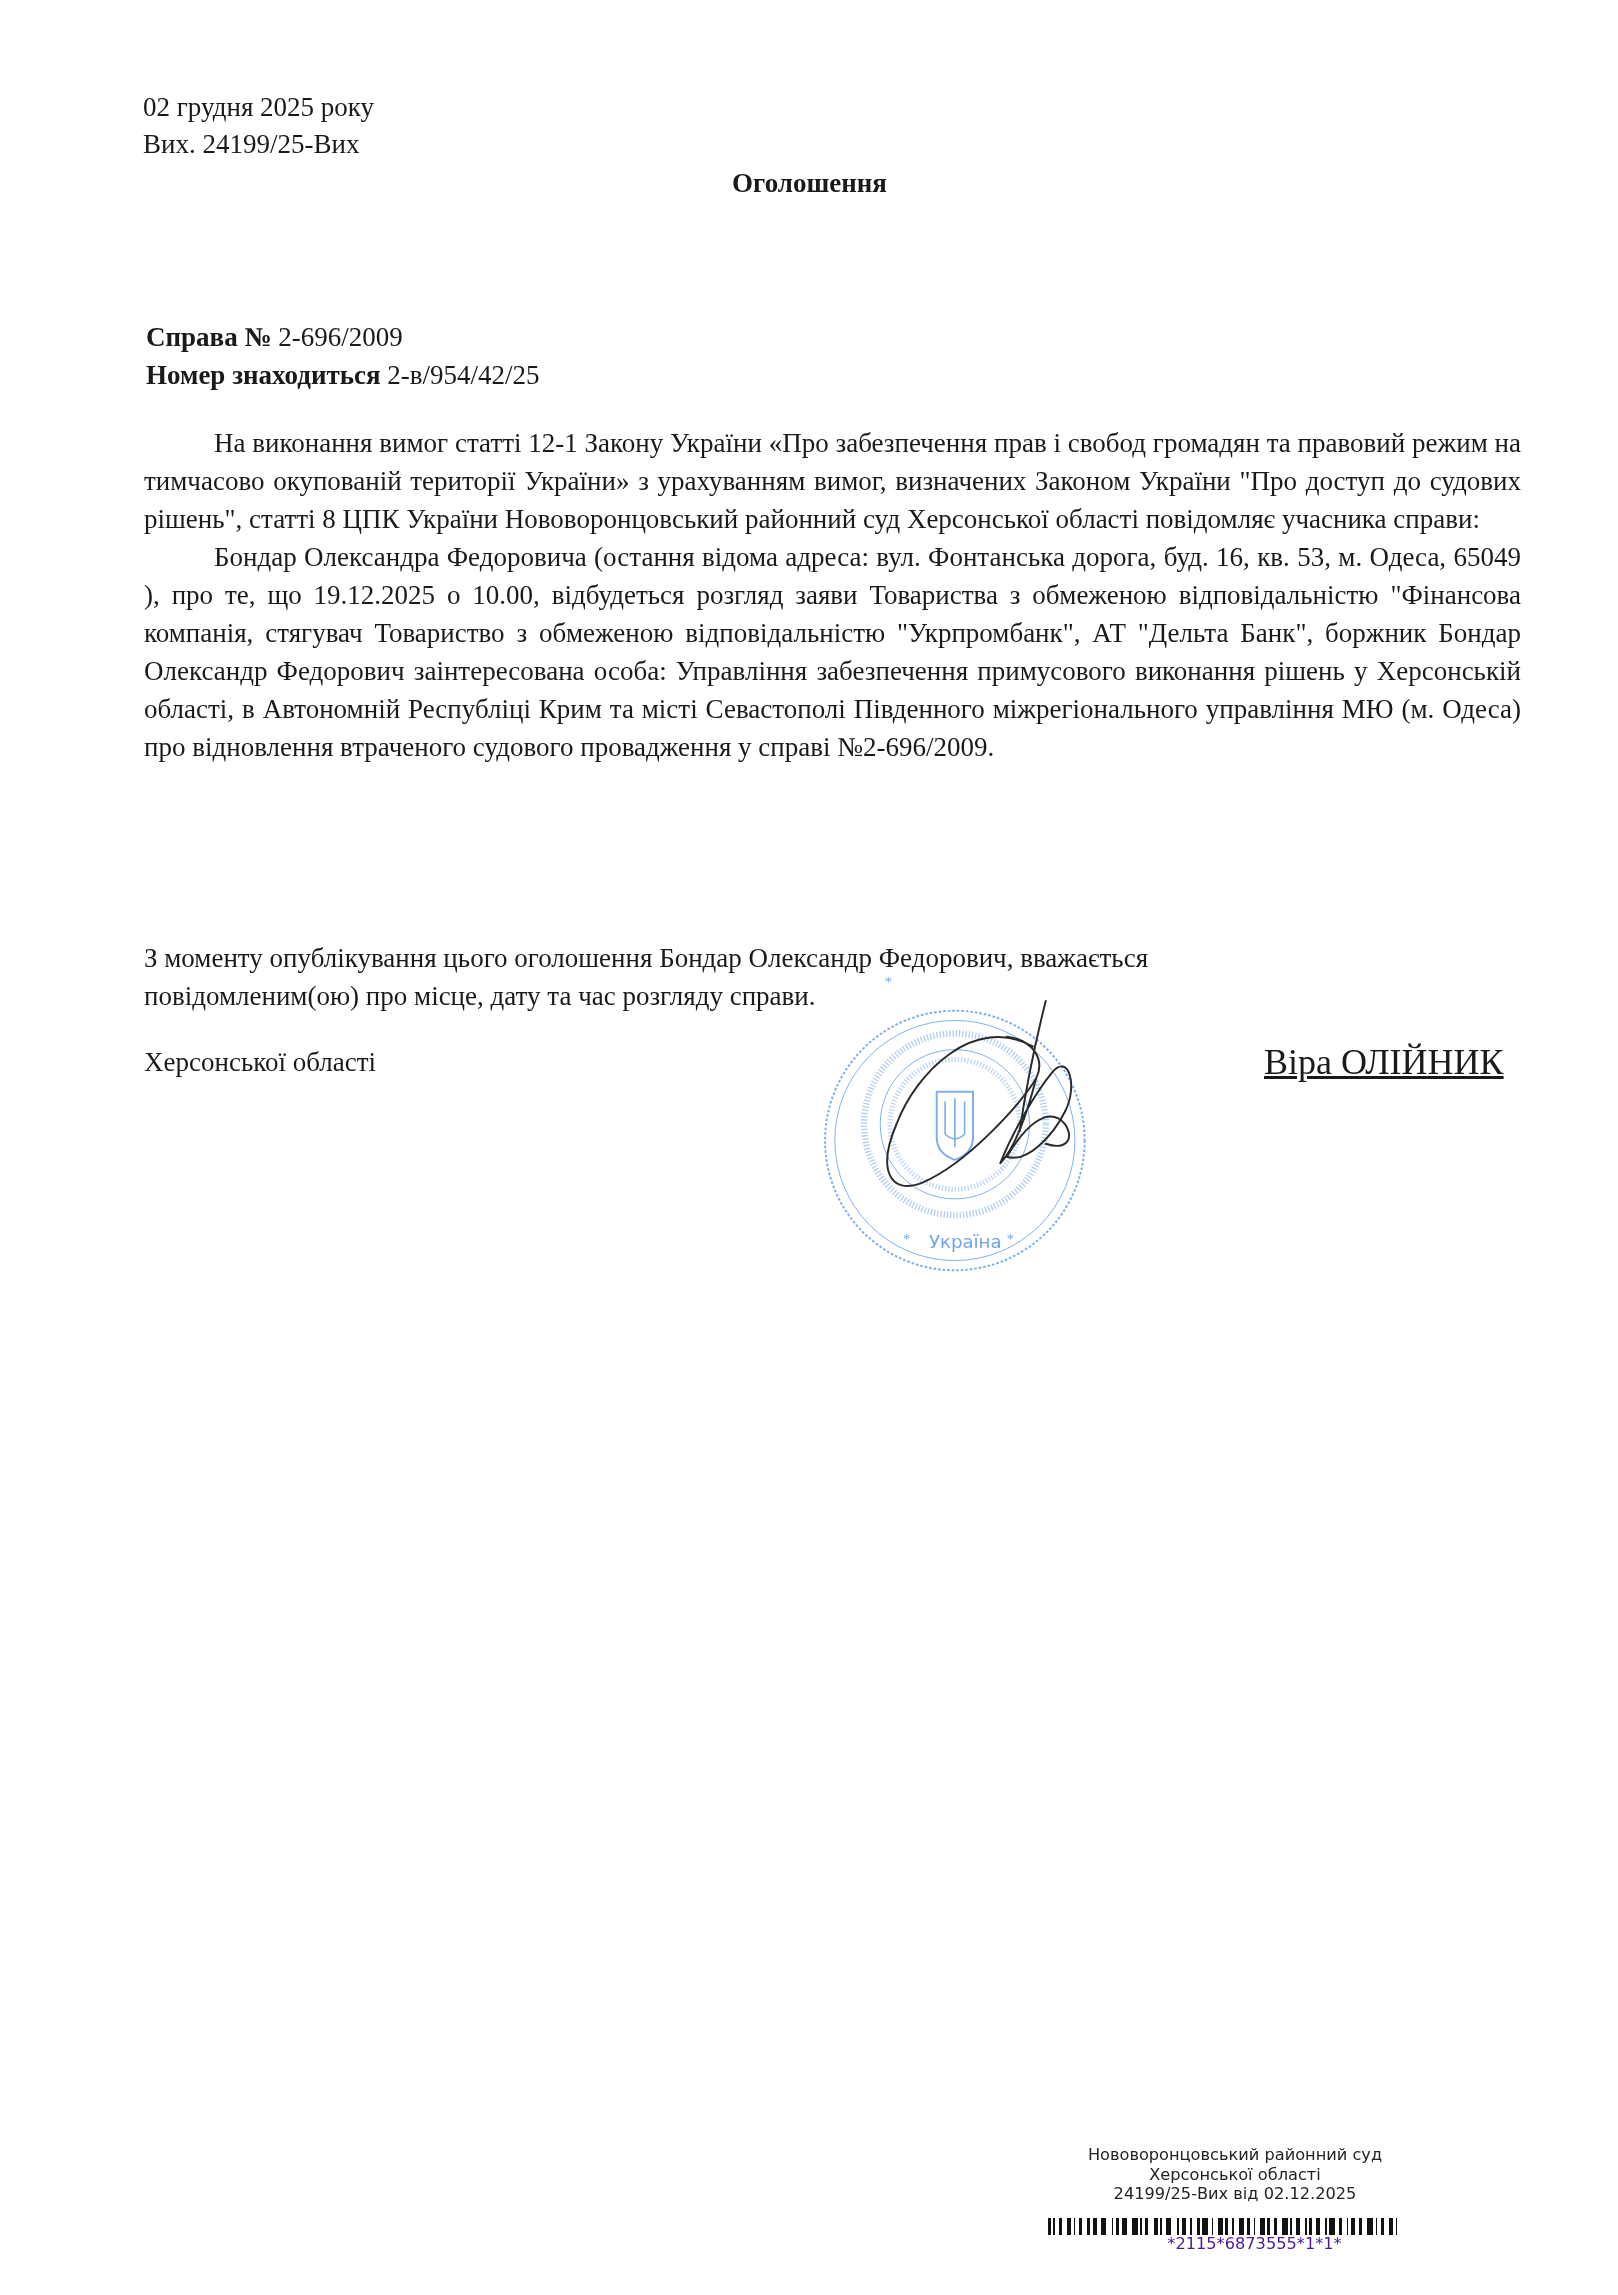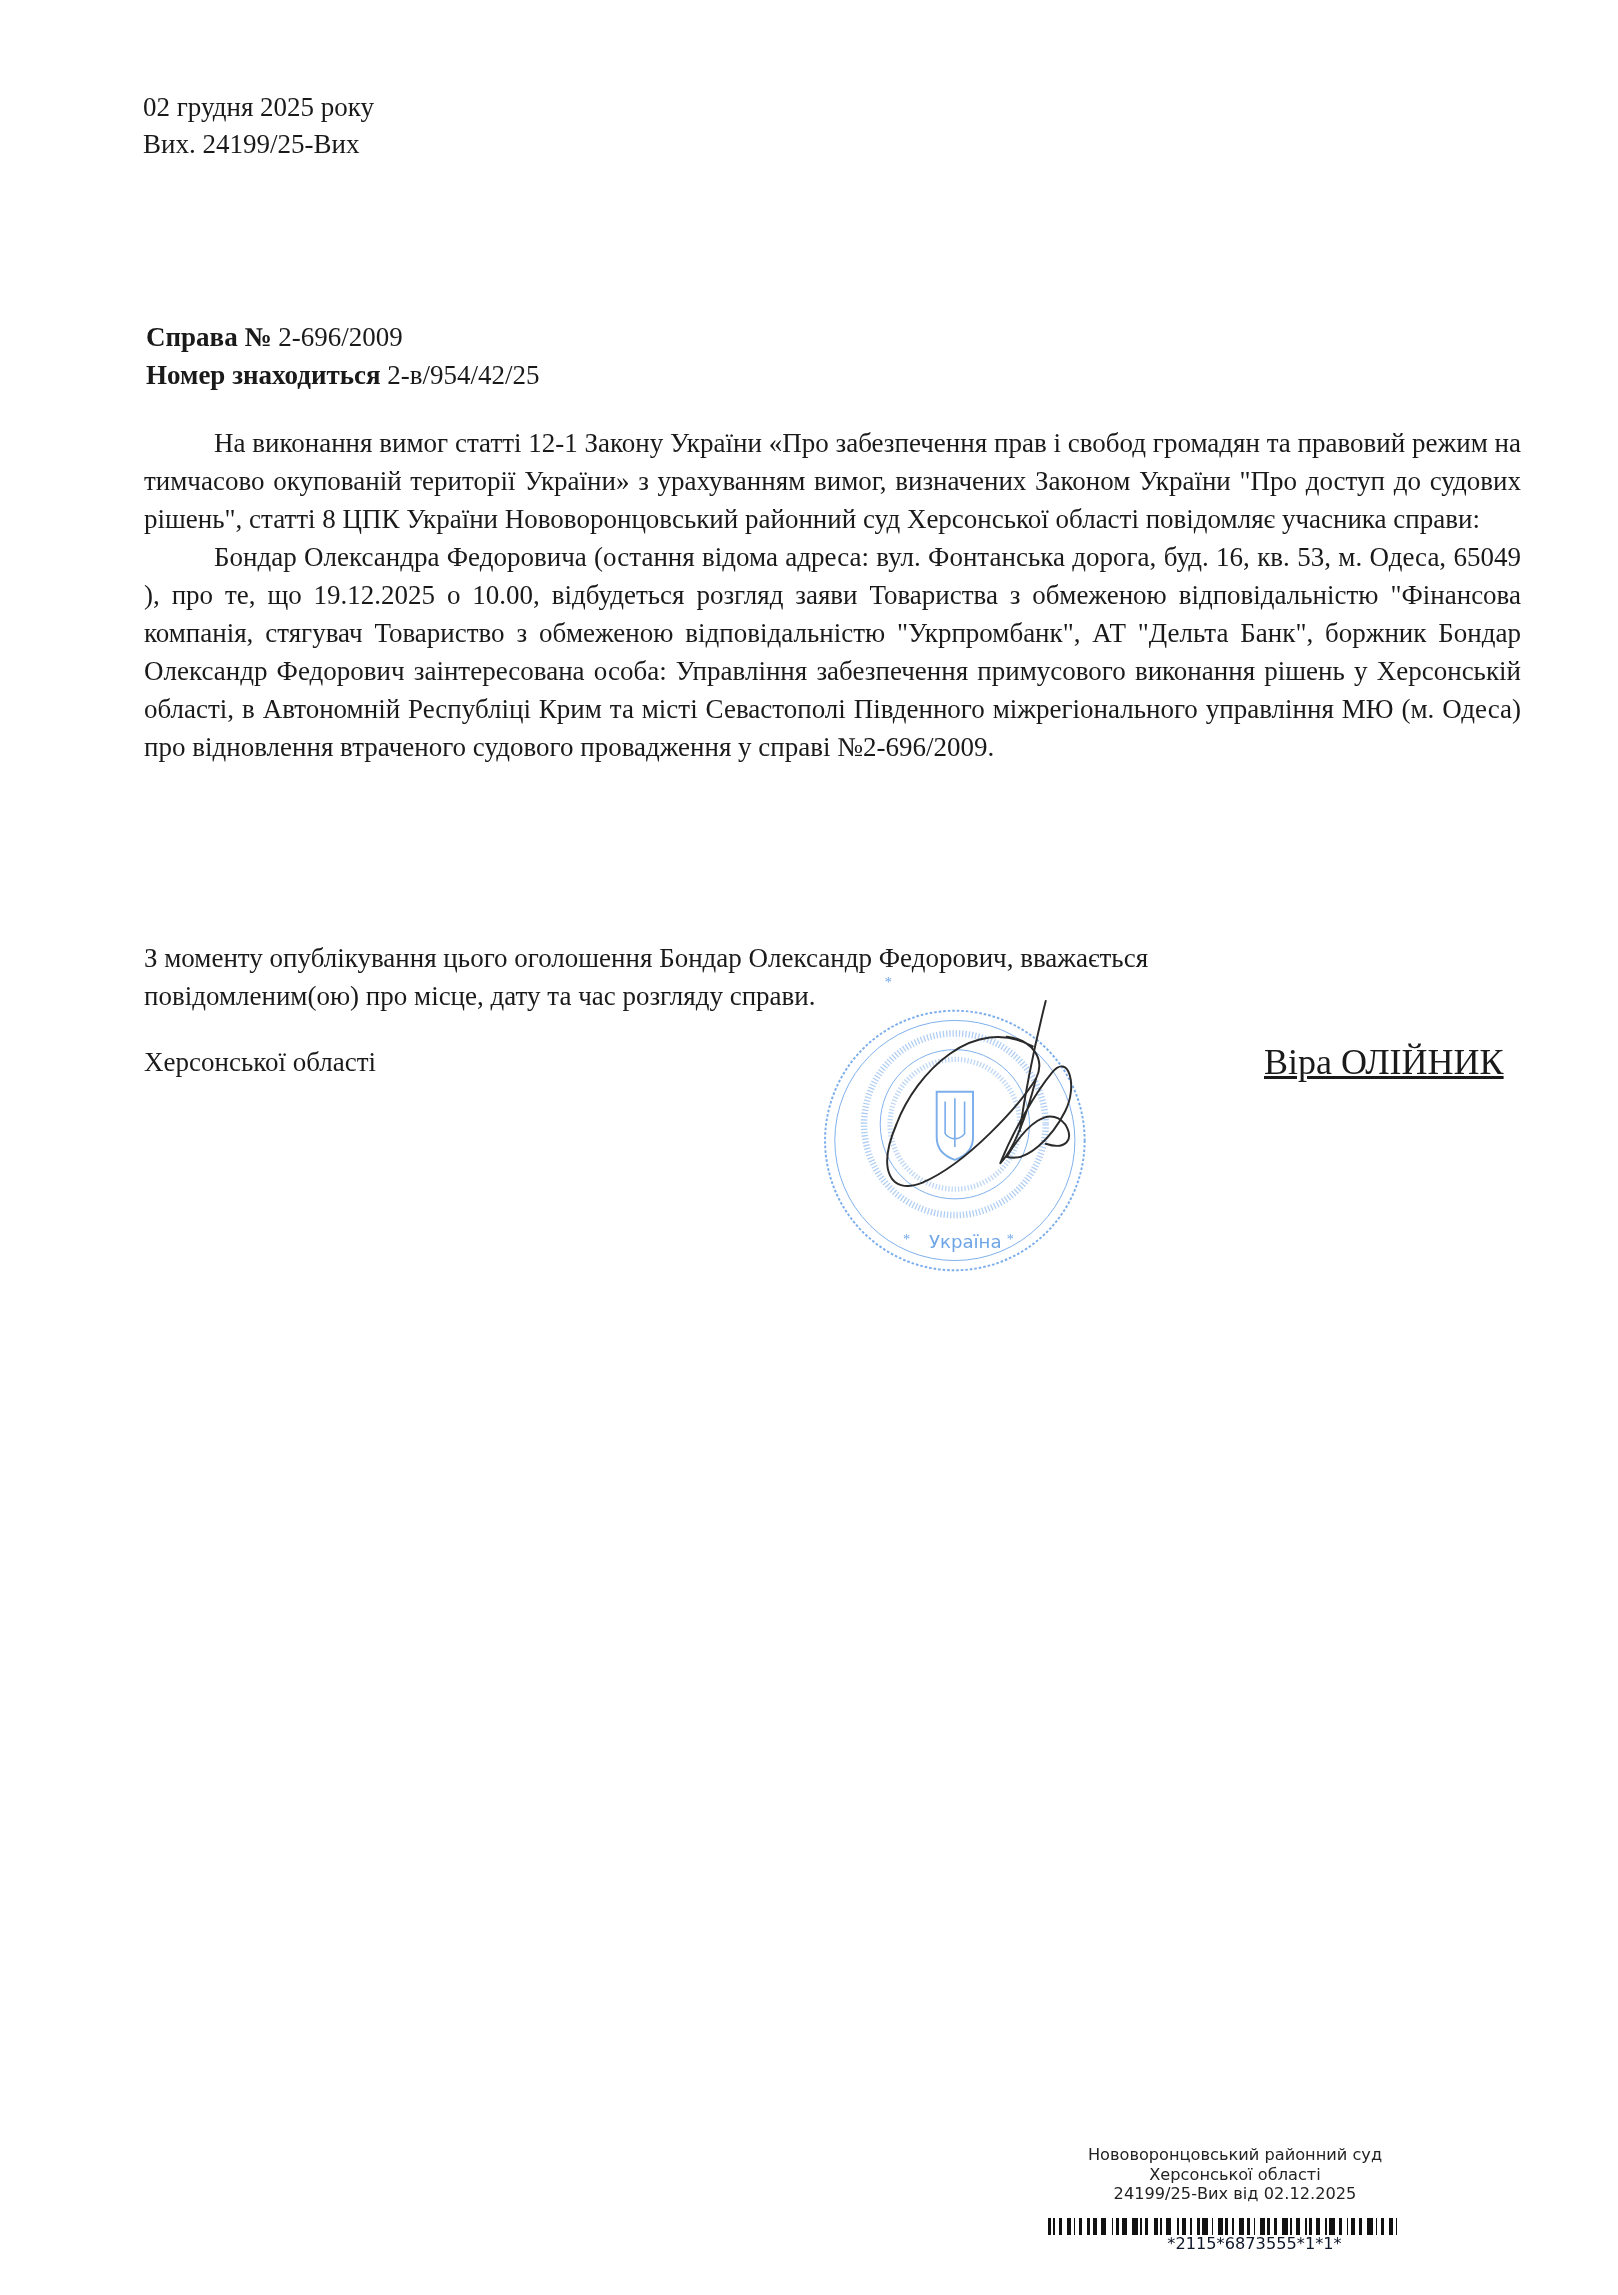--- a/index.html
+++ b/index.html
@@ -13,30 +13,31 @@
   .para{position:absolute;left:144px;width:1377px;font-size:27px;line-height:38px;text-align:justify;text-align-last:left;}
   .para .ind{display:inline-block;width:70px;}
   .para p{margin:0;}
   .notice{position:absolute;left:144px;font-size:27px;line-height:38px;}
   .judge{position:absolute;left:144px;top:1043px;font-size:27px;line-height:38px;}
   .judgename{position:absolute;left:1264px;top:1043px;font-size:36px;line-height:38px;text-decoration:underline;}
   .stamp{position:absolute;left:812px;top:975px;width:422px;height:305px;}
   .footer{position:absolute;left:1027px;top:2145px;width:416px;font-family:"DejaVu Sans","Liberation Sans",sans-serif;font-size:16.2px;line-height:19.5px;text-align:center;color:#222;}
   .barcode{position:absolute;left:1048px;top:2218px;width:409px;height:17px;display:flex;gap:0;}
   .barcode span{display:block;height:100%;background:#111;}
-  .barcode-text{position:absolute;left:1027px;top:2234px;width:455px;text-align:center;font-family:"DejaVu Sans","Liberation Sans",sans-serif;font-size:16.2px;color:#0f172a;}
+  .barcode-text{position:absolute;left:1027px;top:2234px;width:455px;text-align:center;font-family:"DejaVu Sans","Liberation Sans",sans-serif;font-size:16.2px;color:#4c1d95;}
 </style>
 </head>
 <body>
 
 <div class="page">
 
   <div class="line hdr" style="top:88px;">02 грудня 2025 року</div>
   <div class="line hdr" style="top:125px;">Вих. 24199/25-Вих</div>
 
+  <div class="line title" style="top:164px;">Оголошення</div>
 
   <div class="line hdr" style="top:318px;left:146px;">
     <span class="bold">Справа №</span>
     <span>2-696/2009</span>
   </div>
   <div class="line hdr" style="top:356px;left:146px;">
     <span class="bold">Номер знаходиться</span>
     <span>2-в/954/42/25</span>
   </div>
 

